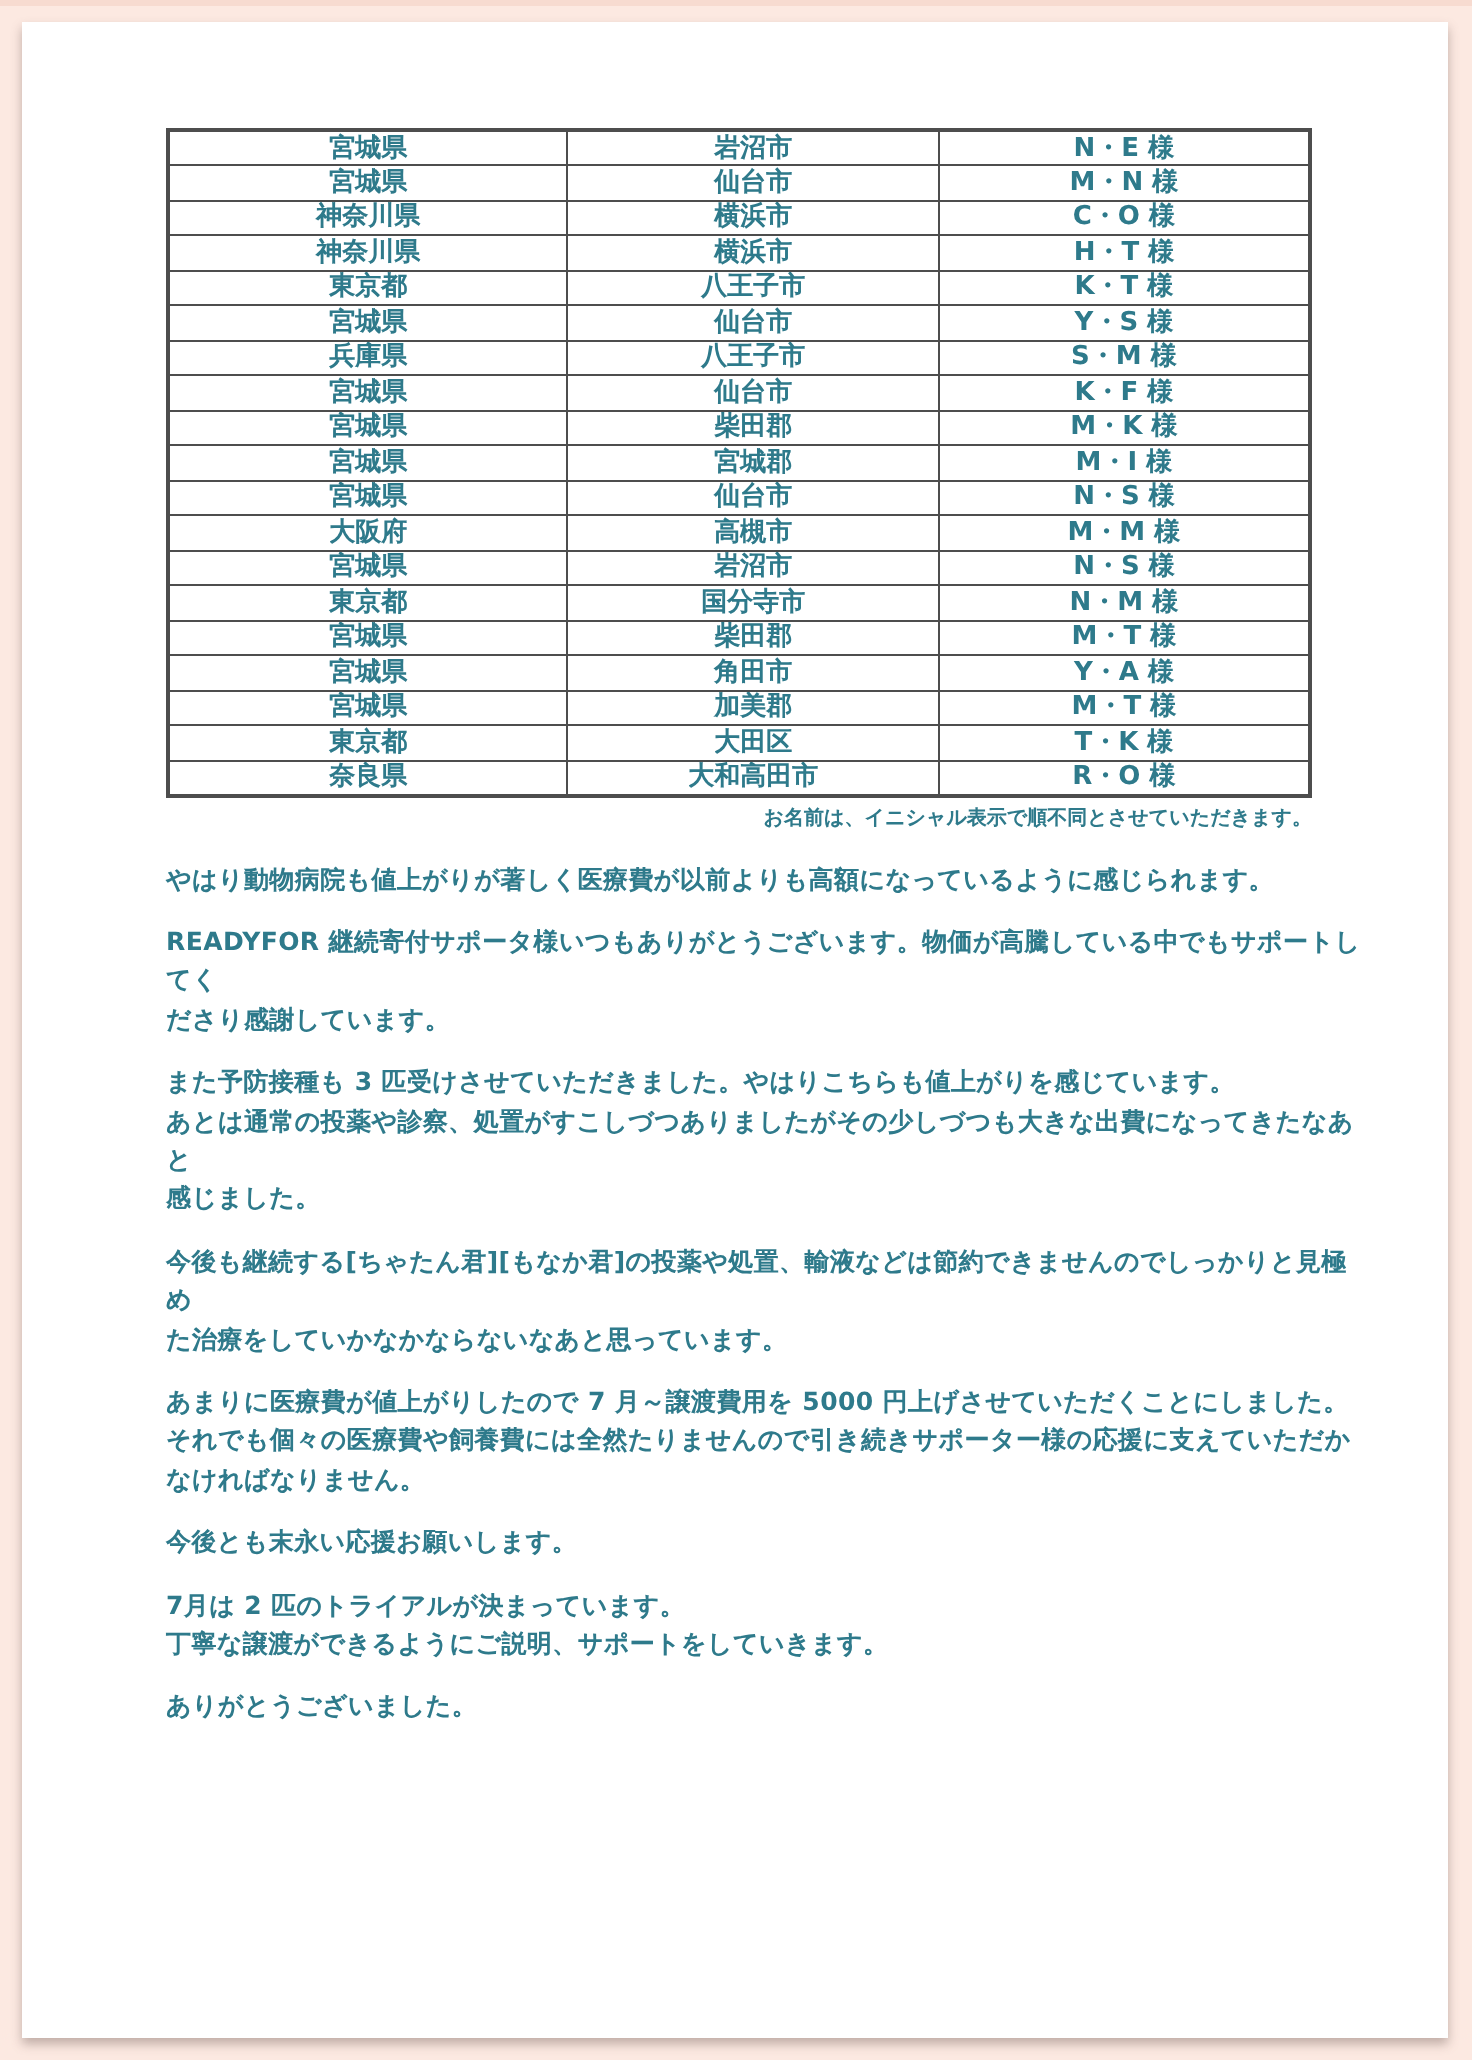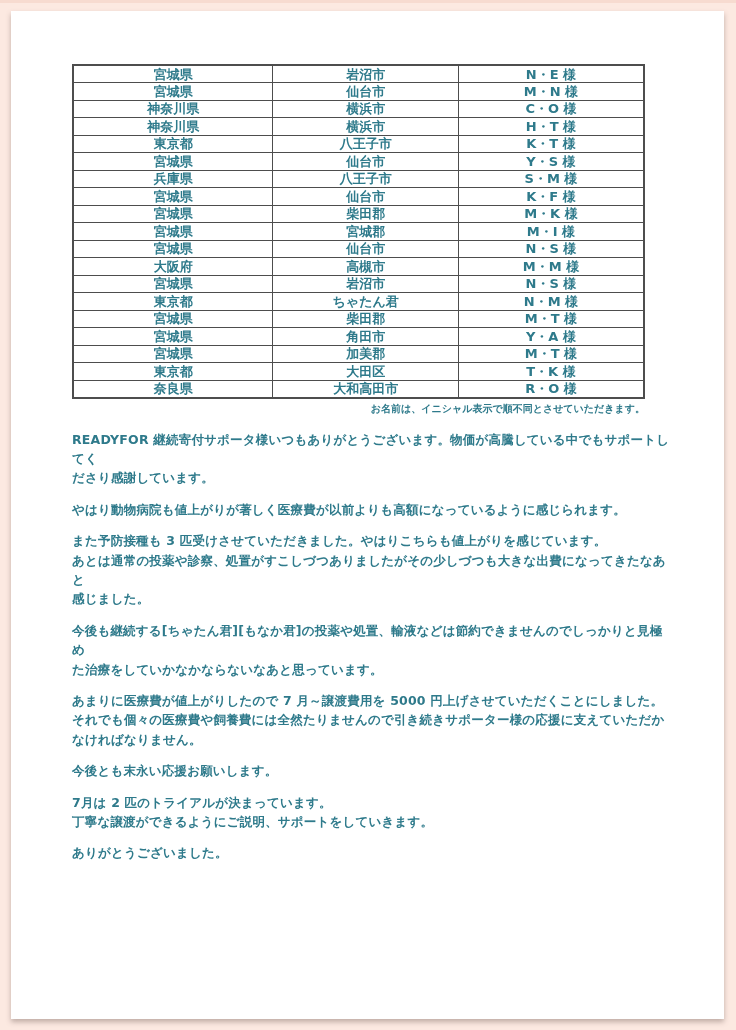--- a/index.html
+++ b/index.html
@@ -22,21 +22,21 @@
     position:absolute; top:0; left:0; width:736px; height:3px;
     background:var(--frame-top);
   }
   .page{
     position:absolute; left:11px; top:11px;
     width:713px; height:1008px;
     background:var(--paper);
     box-shadow:0 3px 5px rgba(120,100,95,0.45);
   }
   .content{
-    position:absolute; left:61px; top:53px; width:600px;
+    position:absolute; left:72px; top:53px; width:600px;
   }
   table.supporters{
     border-collapse:collapse;
     width:573px;
     table-layout:fixed;
     border:2px solid var(--grid);
   }
   table.supporters td{
     border:1px solid var(--grid);
     height:17.5px;
@@ -146,21 +146,21 @@
           <td>高槻市</td>
           <td>M・M 様</td>
         </tr>
           <tr>
           <td>宮城県</td>
           <td>岩沼市</td>
           <td>N・S 様</td>
         </tr>
           <tr>
           <td>東京都</td>
-          <td>ちゃたん君</td>
+          <td>国分寺市</td>
           <td>N・M 様</td>
         </tr>
           <tr>
           <td>宮城県</td>
           <td>柴田郡</td>
           <td>M・T 様</td>
         </tr>
           <tr>
           <td>宮城県</td>
           <td>角田市</td>
@@ -181,23 +181,23 @@
           <td>大和高田市</td>
           <td>R・O 様</td>
         </tr>
         </tbody>
     </table>
 
     <div class="table-note">お名前は、イニシャル表示で順不同とさせていただきます。</div>
 
     <div class="paragraphs">
 
-    <p>READYFOR 継続寄付サポータ様いつもありがとうございます。物価が高騰している中でもサポートしてく
+    <p>やはり動物病院も値上がりが著しく医療費が以前よりも高額になっているように感じられます。</p>
+        <p>READYFOR 継続寄付サポータ様いつもありがとうございます。物価が高騰している中でもサポートしてく
 ださり感謝しています。</p>
-        <p>やはり動物病院も値上がりが著しく医療費が以前よりも高額になっているように感じられます。</p>
         <p>また予防接種も 3 匹受けさせていただきました。やはりこちらも値上がりを感じています。
 あとは通常の投薬や診察、処置がすこしづつありましたがその少しづつも大きな出費になってきたなあと
 感じました。</p>
         <p>今後も継続する[ちゃたん君][もなか君]の投薬や処置、輸液などは節約できませんのでしっかりと見極め
 た治療をしていかなかならないなあと思っています。</p>
         <p>あまりに医療費が値上がりしたので 7 月～譲渡費用を 5000 円上げさせていただくことにしました。
 それでも個々の医療費や飼養費には全然たりませんので引き続きサポーター様の応援に支えていただか
 なければなりません。</p>
         <p>今後とも末永い応援お願いします。</p>
         <p>7月は 2 匹のトライアルが決まっています。

